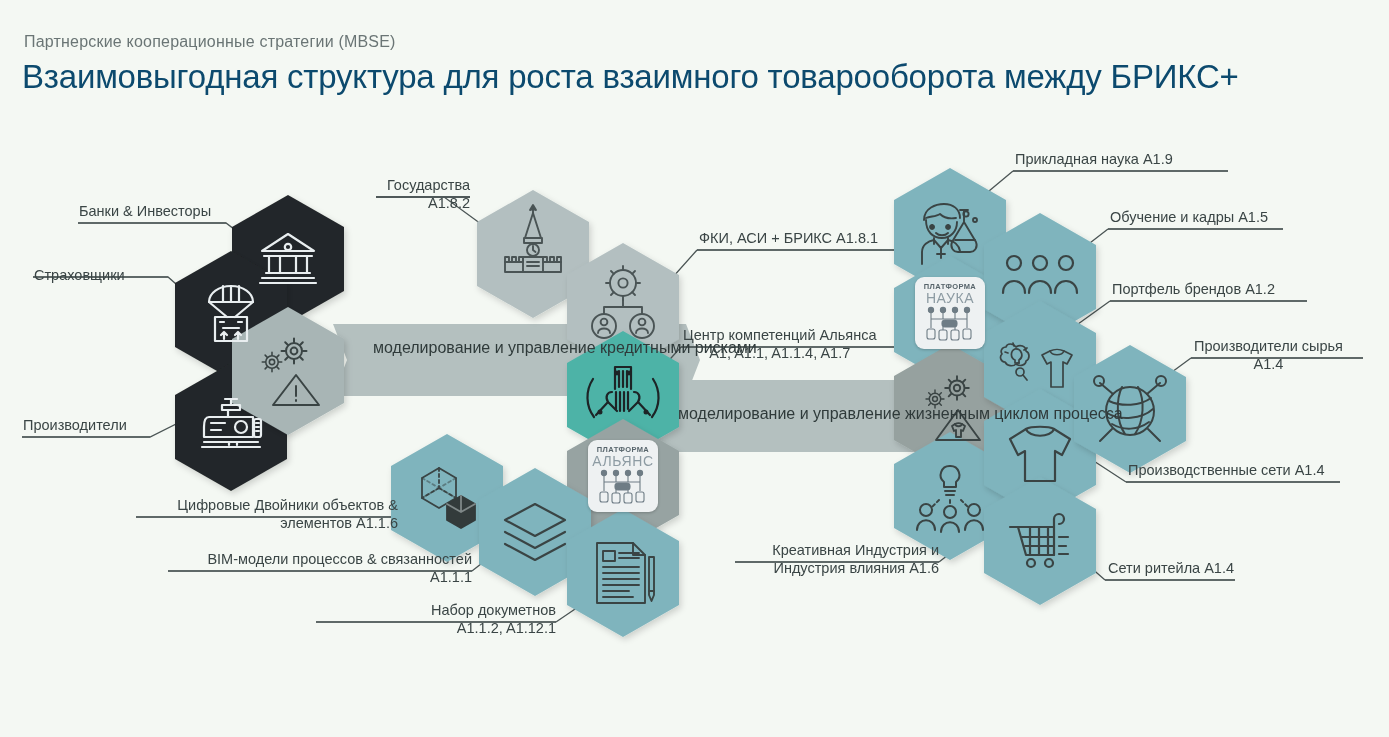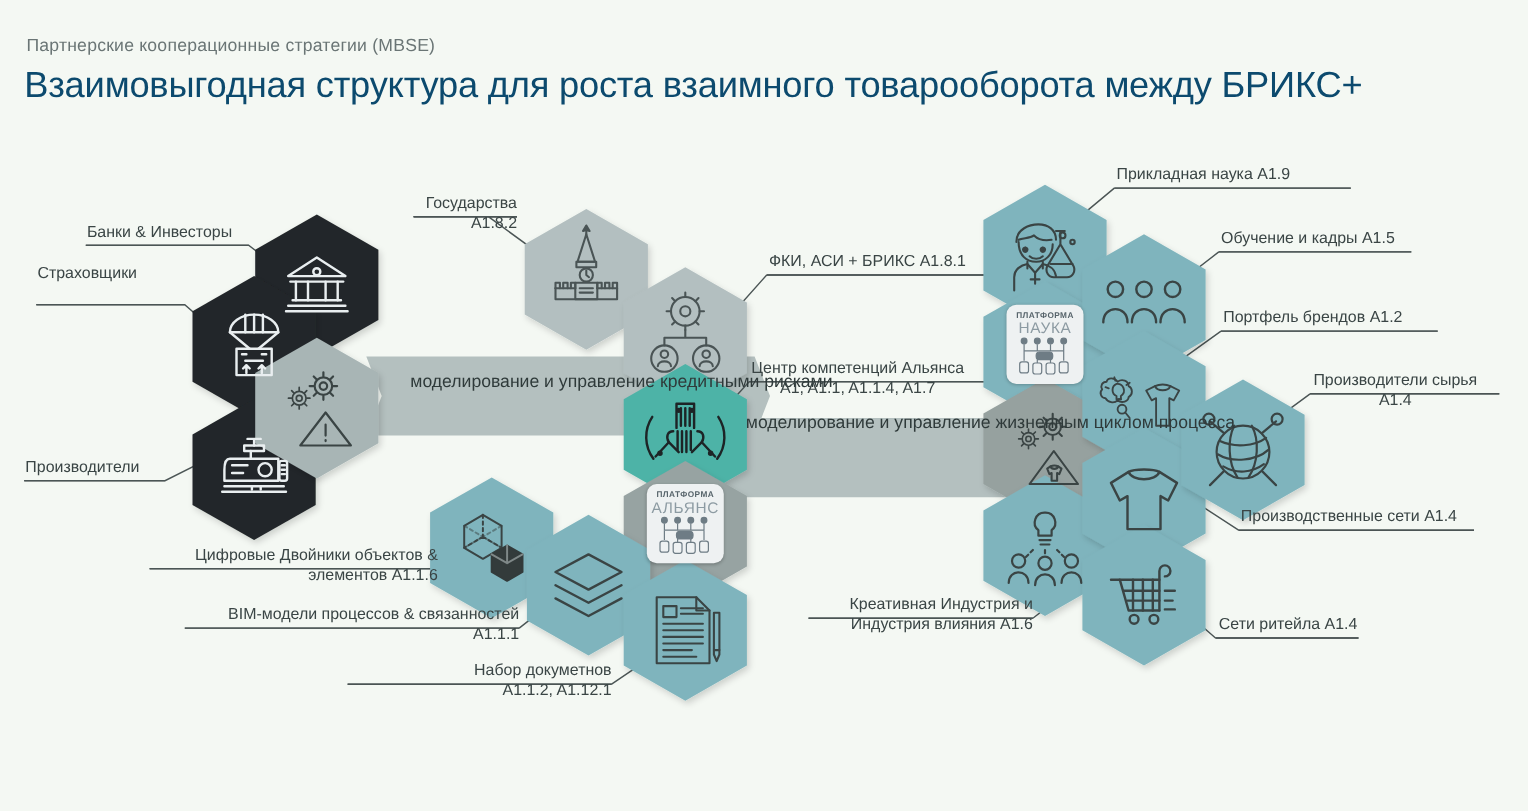--- a/index.html
+++ b/index.html
@@ -453,31 +453,31 @@
         <rect x="42" y="23" width="8" height="10" rx="2" fill="none"></rect>
       </g>
     </svg>
   </div>
 
   <div class="banner-text" style="left:373px;top:337px;width:270px;">
     <span class="ln">моделирование и</span>
     <span class="ln">управление</span>
     <span class="ln">кредитными рисками</span>
   </div>
-  <div class="banner-text" style="left:678px;top:374px;width:260px;text-align:center;">
+  <div class="banner-text" style="left:678px;top:403px;width:260px;text-align:center;">
     <span class="ln">моделирование и</span>
     <span class="ln">управление</span>
     <span class="ln">жизненным циклом</span>
     <span class="ln">процесса</span>
   </div>
 
   <div class="lbl l" style="left:79px;top:202px;">
     <span class="ln">Банки &amp; Инвесторы</span>
   </div>
-  <div class="lbl l" style="left:34px;top:240px;">
+  <div class="lbl l" style="left:34px;top:266px;">
     <span class="ln">Страховщики</span>
   </div>
   <div class="lbl l" style="left:23px;top:416px;">
     <span class="ln">Производители</span>
   </div>
 
   <div class="lbl r" style="left:300px;top:176px;width:170px;">
     <span class="ln">Государства</span>
     <span class="ln">A1.8.2</span>
   </div>

